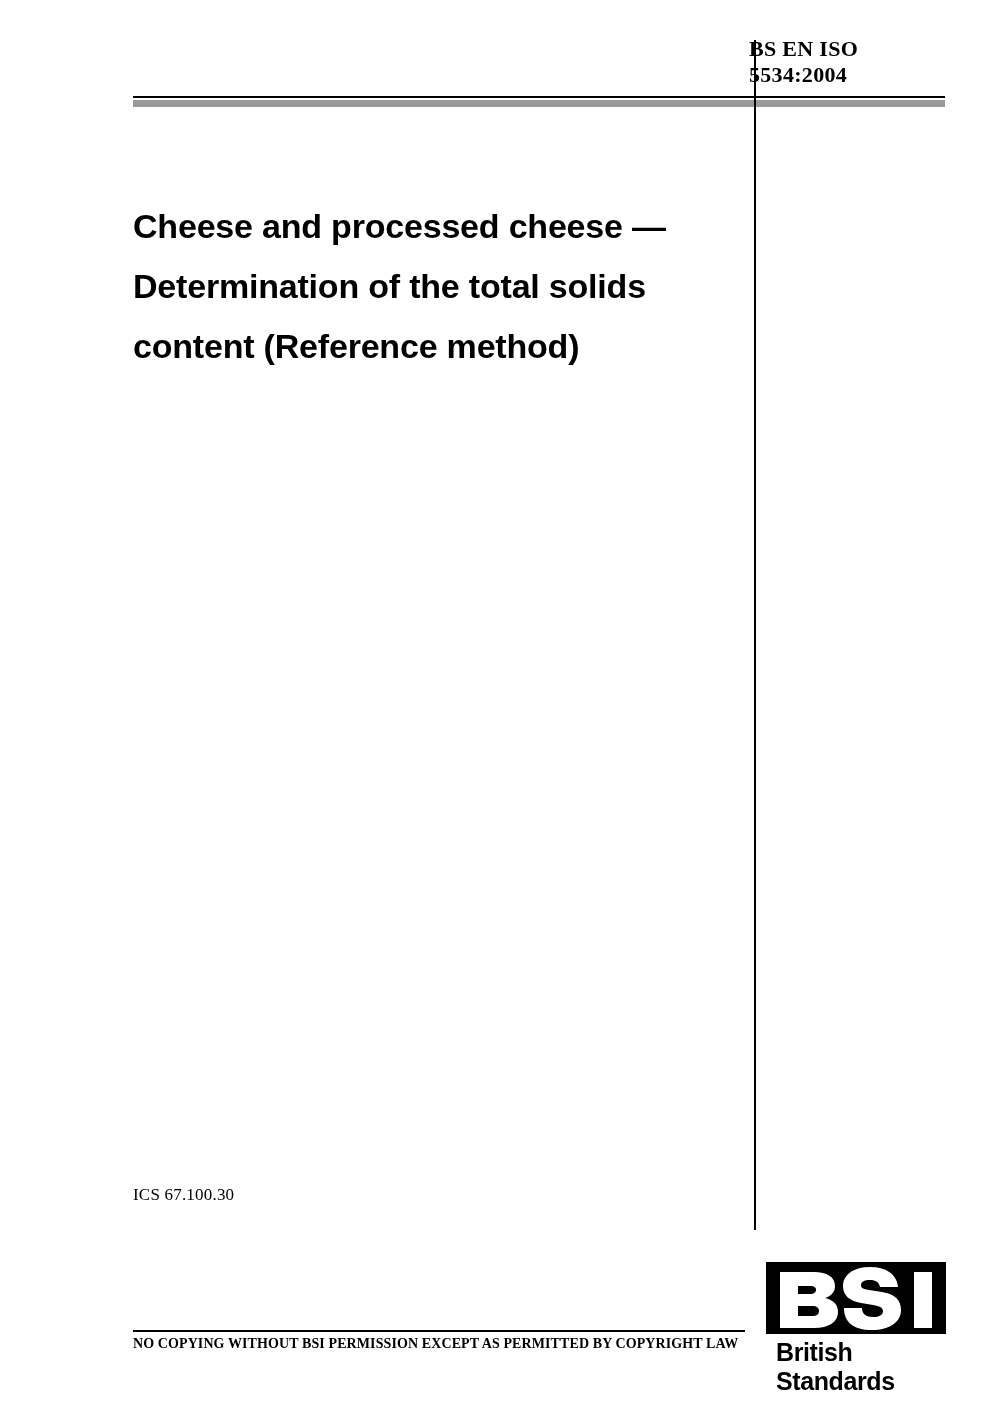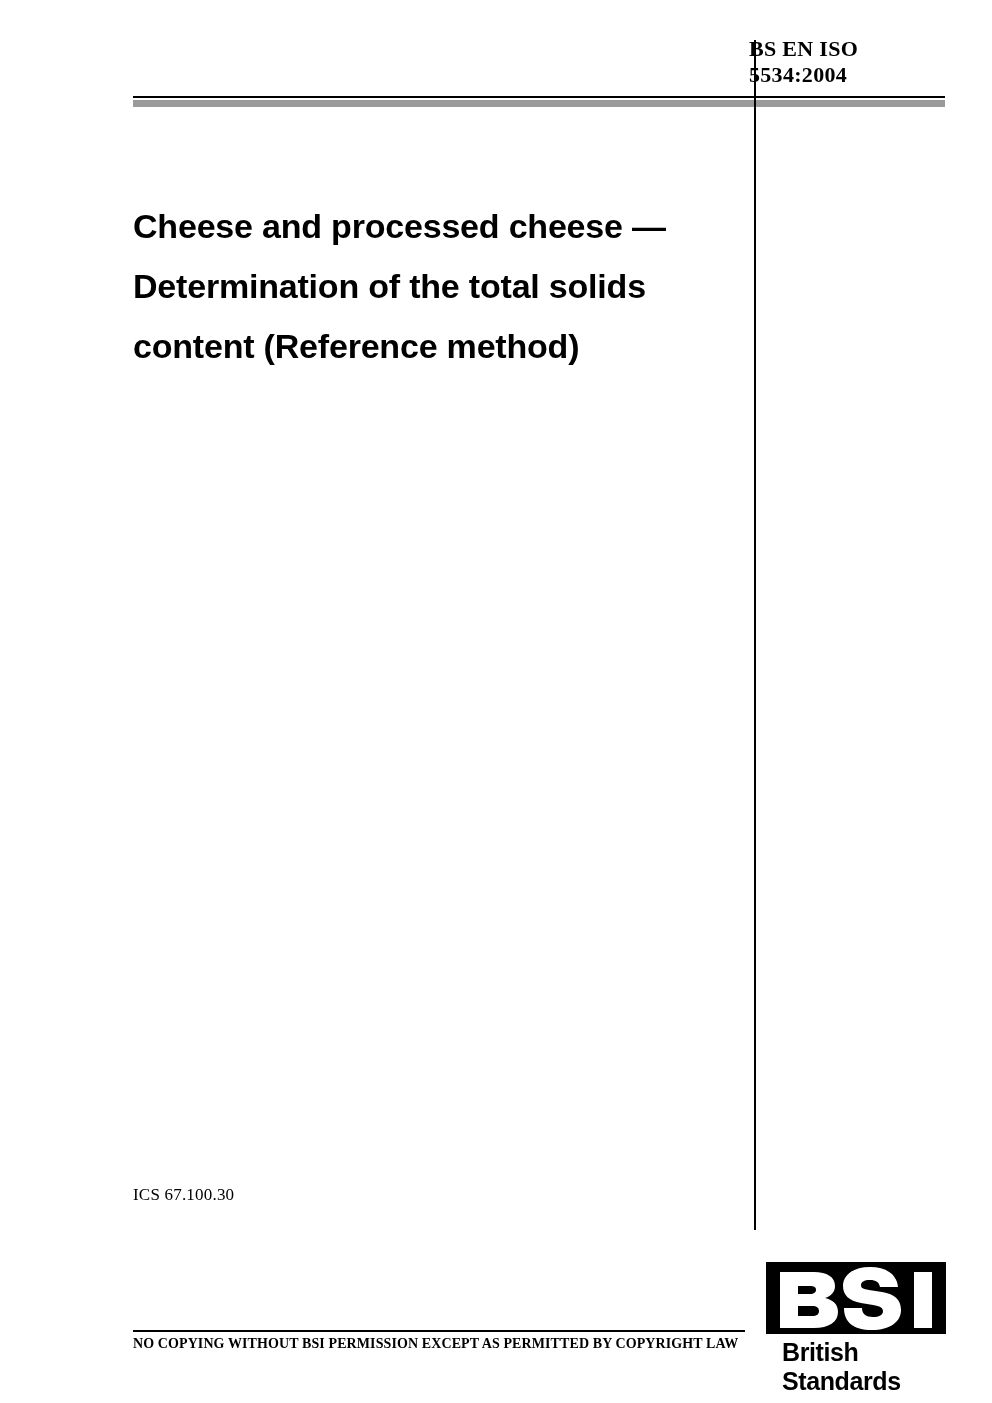--- a/index.html
+++ b/index.html
@@ -141,21 +141,21 @@
   }
   .logo-mark {
     position: absolute;
     left: 0;
     top: 0;
     width: 180px;
     height: 72px;
   }
   .logo-word {
     position: absolute;
-    left: 16px;
+    left: 10px;
     top: 76px;
     font-family: "Liberation Sans", sans-serif;
     font-weight: bold;
     font-size: 25px;
     letter-spacing: -0.4px;
     color: #000000;
   }
 </style>
 </head>
 <body>

